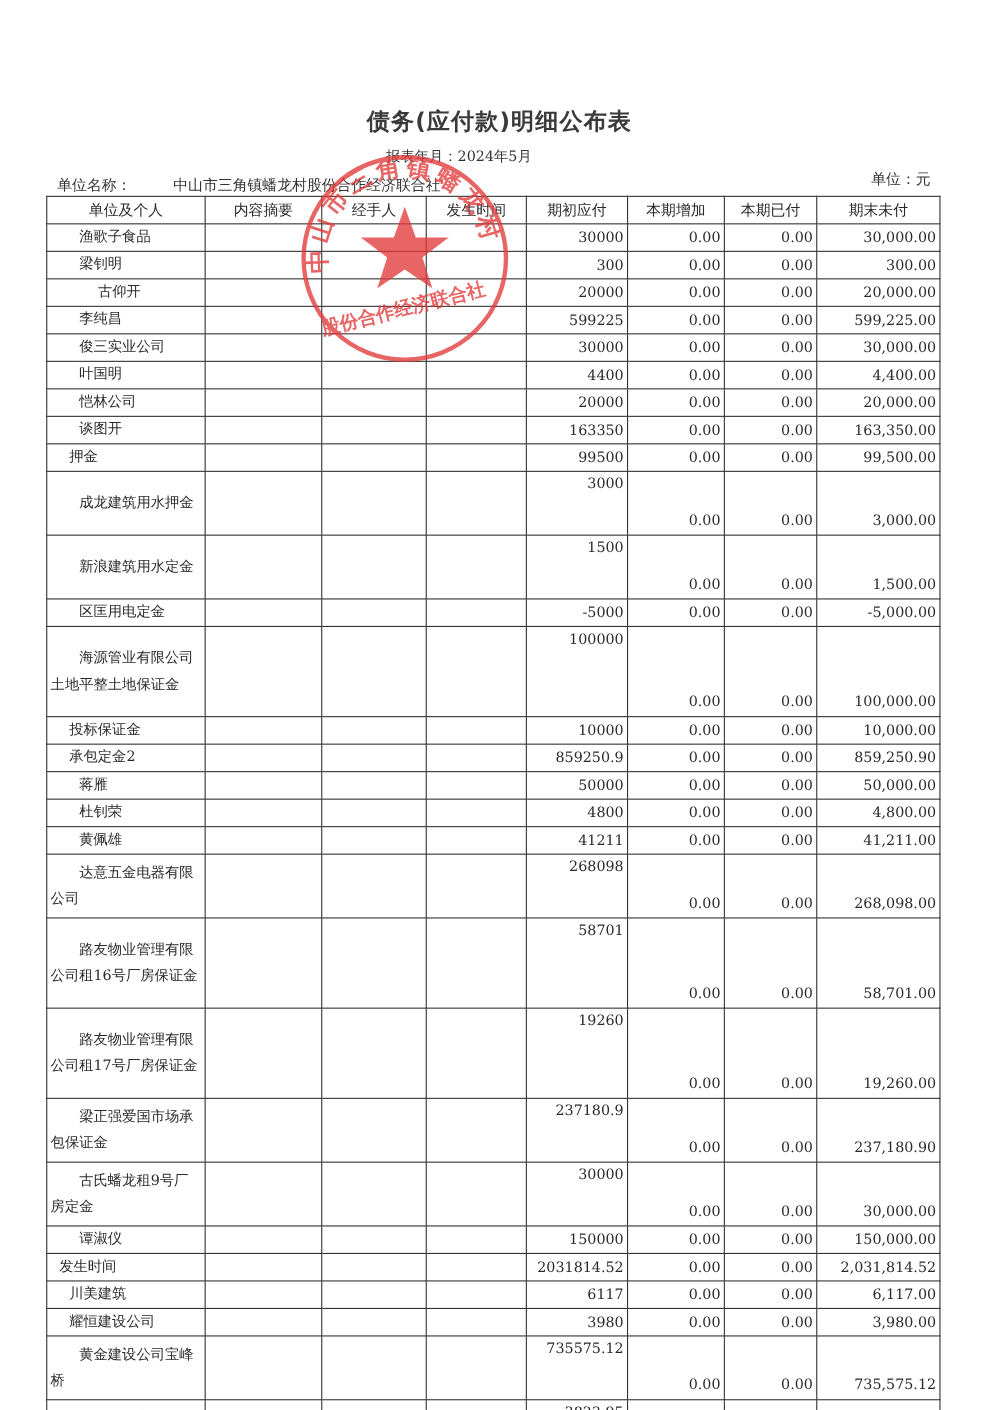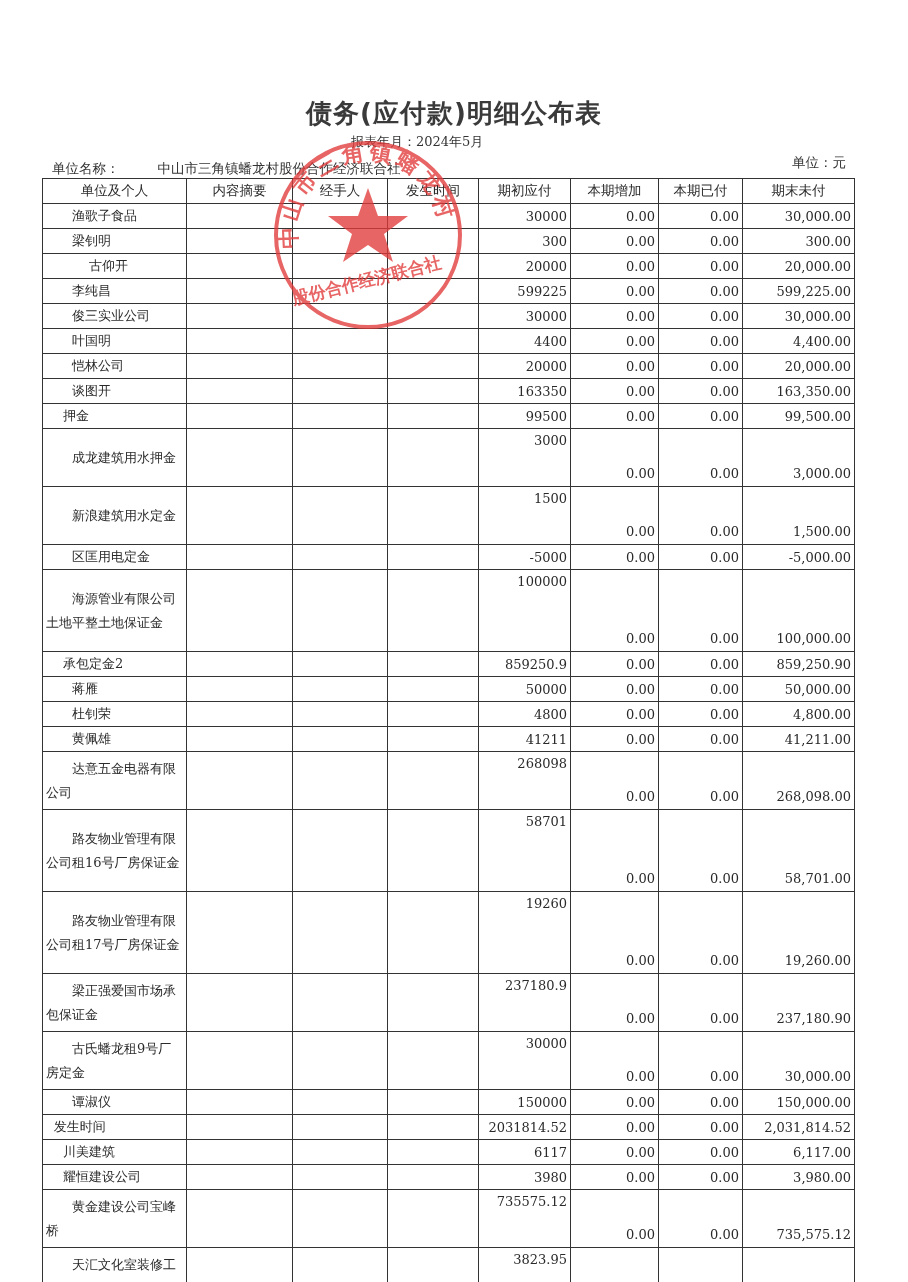--- a/index.html
+++ b/index.html
@@ -3,21 +3,21 @@
   <meta charset="utf-8">
   <style>
     html, body { margin: 0; padding: 0; background: #ffffff; }
     body {
       width: 908px; height: 1282px; position: relative; overflow: hidden;
       font-family: "DejaVu Serif", "Liberation Serif", serif;
       color: #2a2a2a;
     }
     .title {
       position: absolute; left: 0; width: 908px; top: 96px;
-      text-align: center; font-size: 26px; font-weight: bold; letter-spacing: 1px;
+      text-align: center; font-size: 21px; font-weight: bold; letter-spacing: 1px;
       font-family: "DejaVu Sans", "Liberation Sans", sans-serif; color: #3a3a3a;
     }
     .report-date {
       position: absolute; left: 351px; top: 133px; font-size: 13px; color: #333;
     }
     .unit-name-row {
       position: absolute; left: 52px; top: 160px; font-size: 13.5px; color: #333;
     }
     .unit-name-row .lbl { margin-right: 38px; }
     .unit-label {
@@ -202,20 +202,30 @@
         <td class="name " style="height: 76px;">海源管业有限公司土地平整土地保证金</td>
         <td class="" style="height: 76px;"></td>
         <td class="" style="height: 76px;"></td>
         <td class="" style="height: 76px;"></td>
         <td class="num init tall" style="height: 76px;">100000</td>
         <td class="num zero tall" style="height: 76px;">0.00</td>
         <td class="num zero tall" style="height: 76px;">0.00</td>
         <td class="num end tall" style="height: 76px;">100,000.00</td>
       </tr>
       <tr>
+        <td class="name cat" style="height: 24px;">投标保证金</td>
+        <td class="" style="height: 24px;"></td>
+        <td class="" style="height: 24px;"></td>
+        <td class="" style="height: 24px;"></td>
+        <td class="num init" style="height: 24px;">10000</td>
+        <td class="num zero" style="height: 24px;">0.00</td>
+        <td class="num zero" style="height: 24px;">0.00</td>
+        <td class="num end" style="height: 24px;">10,000.00</td>
+      </tr>
+      <tr>
         <td class="name cat" style="height: 24px;">承包定金2</td>
         <td class="" style="height: 24px;"></td>
         <td class="" style="height: 24px;"></td>
         <td class="" style="height: 24px;"></td>
         <td class="num init" style="height: 24px;">859250.9</td>
         <td class="num zero" style="height: 24px;">0.00</td>
         <td class="num zero" style="height: 24px;">0.00</td>
         <td class="num end" style="height: 24px;">859,250.90</td>
       </tr>
       <tr>

